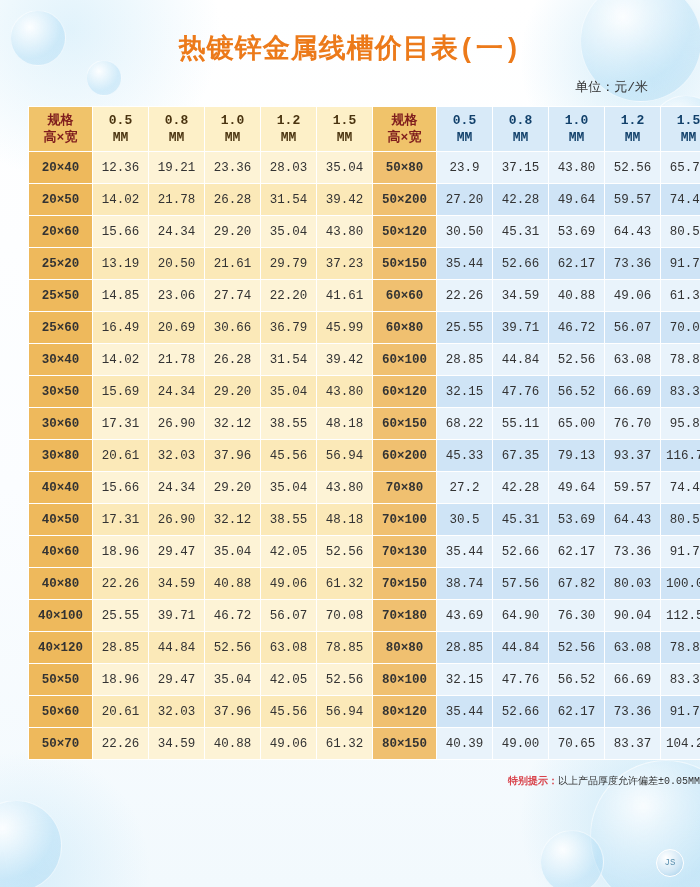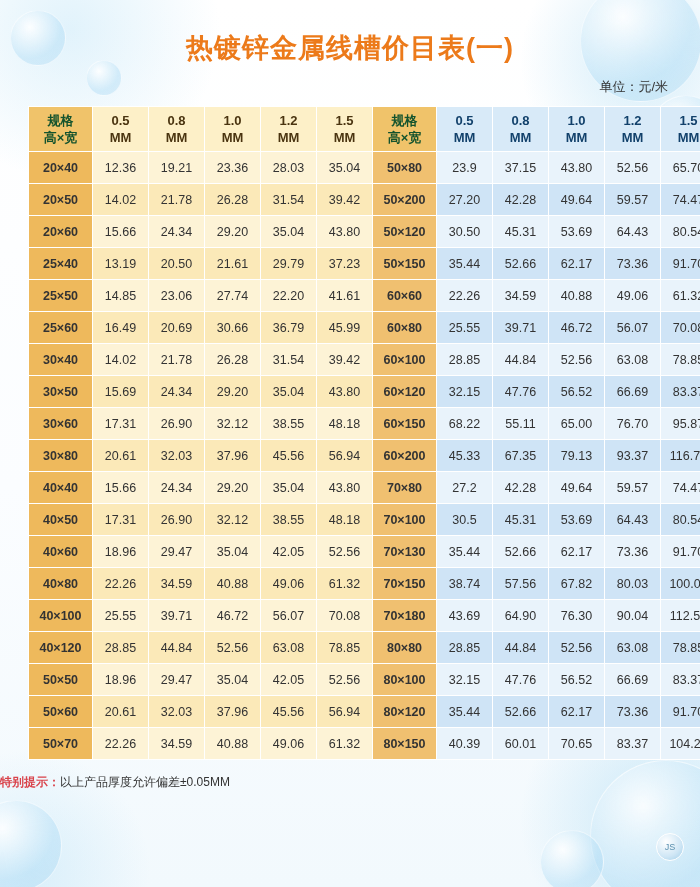--- a/index.html
+++ b/index.html
@@ -17,20 +17,21 @@
   .page {
     position: relative;
     width: 700px;
     height: 887px;
     background:
       radial-gradient(circle at 640px 60px, rgba(150,210,240,0.40) 0%, rgba(150,210,240,0.0) 120px),
       radial-gradient(circle at 70px 30px, rgba(170,220,245,0.35) 0%, rgba(170,220,245,0.0) 150px),
       radial-gradient(circle at 660px 820px, rgba(150,210,240,0.45) 0%, rgba(150,210,240,0.0) 140px),
       radial-gradient(circle at 30px 870px, rgba(170,220,245,0.35) 0%, rgba(170,220,245,0.0) 120px),
       linear-gradient(180deg, #ffffff 0%, #fbfdff 55%, #f2f9fd 100%);
+    font-family: Liberation Mono, monospace;
   }
   
   .bubble {
     position: absolute;
     border-radius: 50%;
     background: radial-gradient(circle at 35% 30%, rgba(255,255,255,0.85), rgba(175,220,245,0.45) 60%, rgba(140,200,235,0.25) 100%);
     border: 1px solid rgba(255,255,255,0.6);
     pointer-events: none;
   }
   .b1 { width: 120px; height: 120px; left: 580px; top: -20px; }
@@ -48,21 +49,21 @@
     font-size: 27px;
     font-weight: bold;
     color: #ec7a1a;
     letter-spacing: 1px;
     padding-top: 30px;
     text-shadow: 0 1px 0 rgba(255,255,255,0.9);
   }
   .unit {
     position: relative;
     text-align: right;
-    padding-right: 32px;
+    padding-right: 52px;
     padding-top: 12px;
     font-size: 13px;
     color: #333333;
   }
 
   .table-wrap {
     position: relative;
     margin: 10px 28px 0 28px;
   }
   table.pricelist {
@@ -76,21 +77,21 @@
     font-size: 12.5px;
     color: #333333;
     height: 31px;
     padding: 0;
   }
   
   thead td.spec-head {
     background: #f0c36a;
     font-weight: bold;
     font-size: 13px;
-    color: #14532d;
+    color: #7f1d1d;
     line-height: 17px;
     height: 44px;
   }
   thead td.gauge-head-y {
     background: #fdf0c8;
     font-weight: bold;
     font-size: 13px;
     color: #4a3410;
     line-height: 17px;
     height: 44px;
@@ -117,33 +118,33 @@
     background: #f0c070;
     font-weight: bold;
     color: #4a3410;
     font-size: 13px;
   }
   td.val-r-a { background: #e9f3fb; }
   td.val-r-b { background: #cfe4f6; }
 
   .note {
     position: relative;
-    text-align: left;
+    text-align: right;
     padding-top: 14px;
-    font-size: 12px;
+    font-size: 10px;
     color: #333333;
   }
   .note b {
     color: #d9434b;
     font-weight: bold;
   }
   .corner-logo {
     position: absolute;
     right: 16px;
-    bottom: 26px;
+    bottom: 10px;
     width: 26px;
     height: 26px;
     border-radius: 50%;
     background: radial-gradient(circle at 35% 30%, #ffffff, #cfe6f5 60%, #9fcde8 100%);
     border: 1px solid #ffffff;
     color: #5a8fae;
     font-size: 9px;
     line-height: 26px;
     text-align: center;
   }
@@ -271,21 +272,21 @@
             <td class="val-l-a">35.04</td>
             <td class="val-l-a">43.80</td>
             <td class="spec-r">50×120</td>
             <td class="val-r-a">30.50</td>
             <td class="val-r-a">45.31</td>
             <td class="val-r-a">53.69</td>
             <td class="val-r-a">64.43</td>
             <td class="val-r-a">80.54</td>
           </tr>
           <tr>
-            <td class="spec-l">25×40</td>
+            <td class="spec-l">25×20</td>
             <td class="val-l-b">13.19</td>
             <td class="val-l-b">20.50</td>
             <td class="val-l-b">21.61</td>
             <td class="val-l-b">29.79</td>
             <td class="val-l-b">37.23</td>
             <td class="spec-r">50×150</td>
             <td class="val-r-b">35.44</td>
             <td class="val-r-b">52.66</td>
             <td class="val-r-b">62.17</td>
             <td class="val-r-b">73.36</td>
@@ -489,21 +490,21 @@
           </tr>
           <tr>
             <td class="spec-l">50×70</td>
             <td class="val-l-a">22.26</td>
             <td class="val-l-a">34.59</td>
             <td class="val-l-a">40.88</td>
             <td class="val-l-a">49.06</td>
             <td class="val-l-a">61.32</td>
             <td class="spec-r">80×150</td>
             <td class="val-r-a">40.39</td>
-            <td class="val-r-a">60.01</td>
+            <td class="val-r-a">49.00</td>
             <td class="val-r-a">70.65</td>
             <td class="val-r-a">83.37</td>
             <td class="val-r-a">104.21</td>
           </tr>
         </tbody>
     </table>
   </div>
 
   <div class="note">
     <b>特别提示：</b><span>以上产品厚度允许偏差±0.05MM</span>

